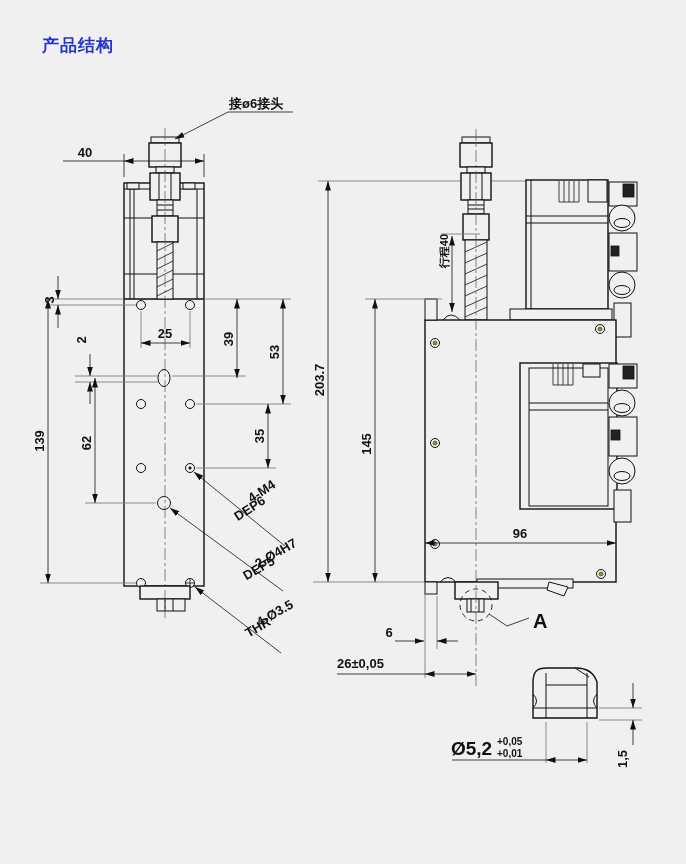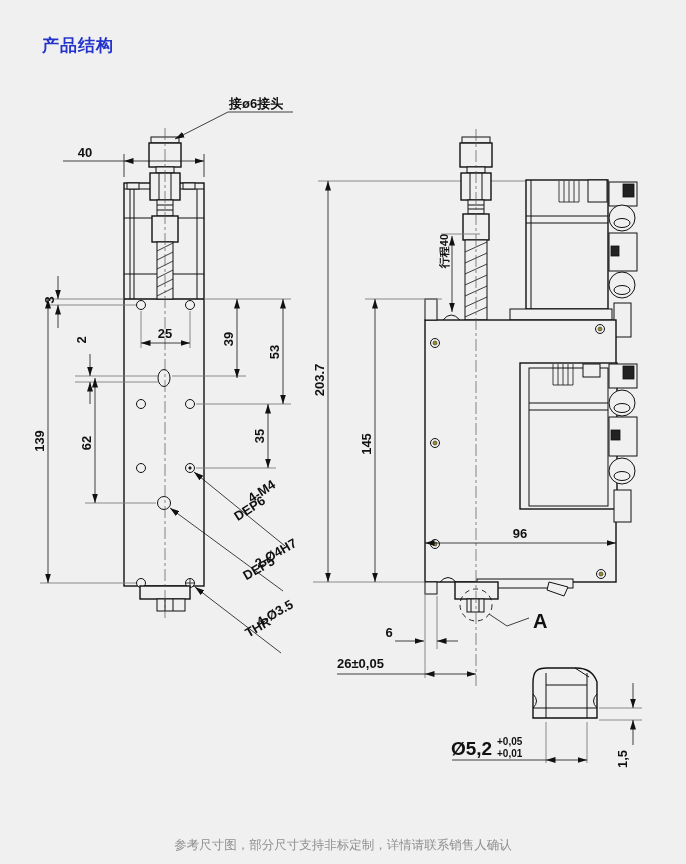--- a/index.html
+++ b/index.html
@@ -315,14 +315,13 @@
 
       <line class="ex" x1="599" y1="702" x2="642" y2="702"></line>
       <line class="ex" x1="599" y1="714" x2="642" y2="714"></line>
       <line class="th" x1="633" y1="677" x2="633" y2="702" marker-end="url(#ar)"></line>
       <line class="th" x1="633" y1="739" x2="633" y2="714" marker-end="url(#ar)"></line>
       <text class="dim" transform="translate(627,753) rotate(-90)" text-anchor="middle">1,5</text>
     </g>
   </svg>
   </div>
 
-  <div class="footer">参考尺寸图，部分尺寸支持非标定制，详情请联系销售人确认</div>
 </div>
 
 </body></html>

